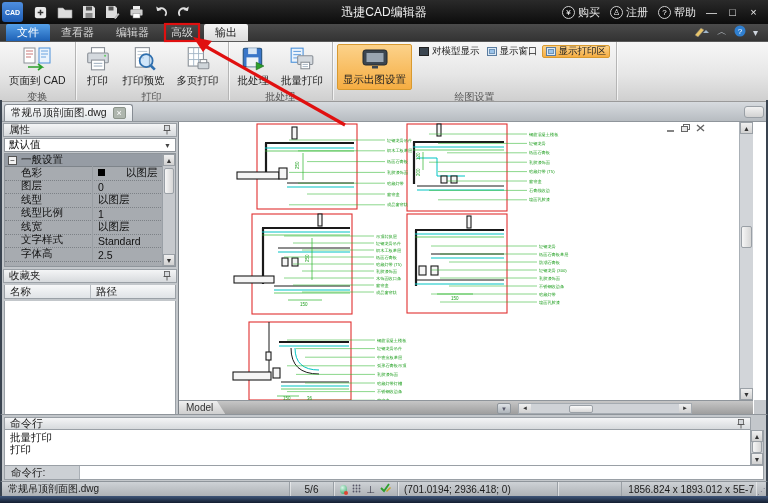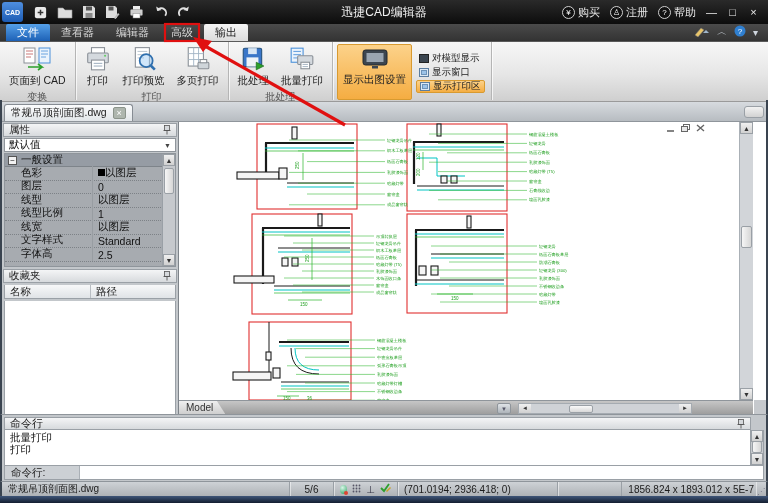--- a/index.html
+++ b/index.html
@@ -39,21 +39,21 @@
   .rgroup{display:flex;flex-direction:column;height:58px;border-right:1px solid #b5b5b5;
     box-shadow:1px 0 0 rgba(255,255,255,.7);}
   .rgroup-body{flex:1;display:flex;align-items:stretch;padding:2px 4px 0 4px;gap:2px;}
   .rgroup-label{height:13px;text-align:center;font-size:10px;color:#555;}
   .bigbtn{display:flex;flex-direction:column;align-items:center;
     padding:2px 5px;border-radius:2px;}
   .bigbtn .blabel{font-size:10.5px;color:#222;white-space:nowrap;margin-top:2px;}
   .bigbtn svg{display:block;}
   .bigbtn.orange{background:linear-gradient(#fdd髙,#f6b44d);
     background:linear-gradient(#fcd28a,#f5ad42);border:1px solid #d89a30;}
-  .togglecol{display:flex;flex-direction:column;justify-content:center;gap:1px;padding:1px 2px;}
+  .togglecol{display:flex;flex-direction:row;justify-content:center;gap:1px;padding:1px 2px;}
   .toggleitem{display:flex;align-items:center;gap:3px;font-size:9.5px;color:#222;
     padding:0 3px;height:13px;border-radius:2px;white-space:nowrap;}
   .toggleitem.orange{background:linear-gradient(#fcd28a,#f5ad42);border:1px solid #d89a30;}
   .tico{width:10px;height:9px;flex:0 0 auto;border:1px solid #5b7da0;background:#dce9f5;position:relative;}
   .tico.dark{background:#3c4650;border-color:#222;}
   .tico.grid:before{content:"";position:absolute;left:2px;top:2px;right:2px;bottom:2px;
     background:linear-gradient(#9cc3e8,#9cc3e8);outline:1px solid #6d93b8;}
 
   
   .doctabs{position:absolute;left:0;top:102px;width:768px;height:20px;
@@ -78,21 +78,21 @@
     display:flex;align-items:center;font-size:10.5px;color:#111;padding:0 4px;}
   .preset .arr{margin-left:auto;font-size:7px;color:#444;}
   .propgrid{position:relative;margin:0 2px;height:114px;background:#a7abb0;border:1px solid #8f959b;
     overflow:hidden;font-size:10.5px;color:#111;}
   .secrow{height:13px;background:#969ca4;display:flex;align-items:center;gap:4px;padding:0 3px;
     border-bottom:1px solid #7e848a;}
   .expbox{width:9px;height:9px;background:#f2f2f2;border:1px solid #555;font-size:8px;line-height:7px;
     text-align:center;color:#222;}
   .prow{height:13.5px;display:flex;align-items:flex-end;border-bottom:1px dotted #7d8287;}
   .prow .pl{width:88px;padding-left:16px;border-right:1px solid #989da2;overflow:hidden;white-space:nowrap;}
-  .prow .pv{flex:1;padding-left:5px;display:flex;align-items:center;gap:0;overflow:hidden;white-space:nowrap;}
+  .prow .pv{flex:1;padding-left:5px;display:flex;align-items:center;gap:21px;overflow:hidden;white-space:nowrap;}
   .swatch{width:7px;height:7px;background:#000;display:inline-block;}
   .gridsb{position:absolute;right:0;top:0;bottom:0;width:13px;background:#c6c9cd;border-left:1px solid #9aa0a6;}
   .sbarrow{height:12px;display:flex;align-items:center;justify-content:center;font-size:7px;color:#333;
     background:linear-gradient(#f0f0f0,#d0d0d0);border:1px solid #9aa0a6;}
   .sbthumb{position:absolute;left:1px;right:1px;border-radius:2px;
     background:linear-gradient(90deg,#f6f6f6,#d6d6d6);border:1px solid #9aa0a6;}
   .gridsb .dn{position:absolute;bottom:0;left:0;right:0;}
   .favcols{height:14px;margin:2px 2px;background:linear-gradient(#f7f8f9,#e0e3e6);border:1px solid #9aa0a6;
     border-top:none;display:flex;font-size:10.5px;color:#222;}
   .favcols .c1{width:86px;padding-left:5px;border-right:1px solid #b8bdc2;}
@@ -361,20 +361,21 @@
           <div class="toggleitem">
             <span class="tico grid"></span>
             <span>显示窗口</span>
           </div>
           <div class="toggleitem orange">
             <span class="tico grid"></span>
             <span>显示打印区</span>
           </div>
         </div>
       </div>
+      <div class="rgroup-label">绘图设置</div>
     </div>
   </div>
 
   <div class="doctabs">
     <div class="dtab">
       <span>常规吊顶剖面图.dwg</span>
       <span class="dtab-close">×</span>
     </div>
     <span class="tab-overflow"></span>
   </div>

